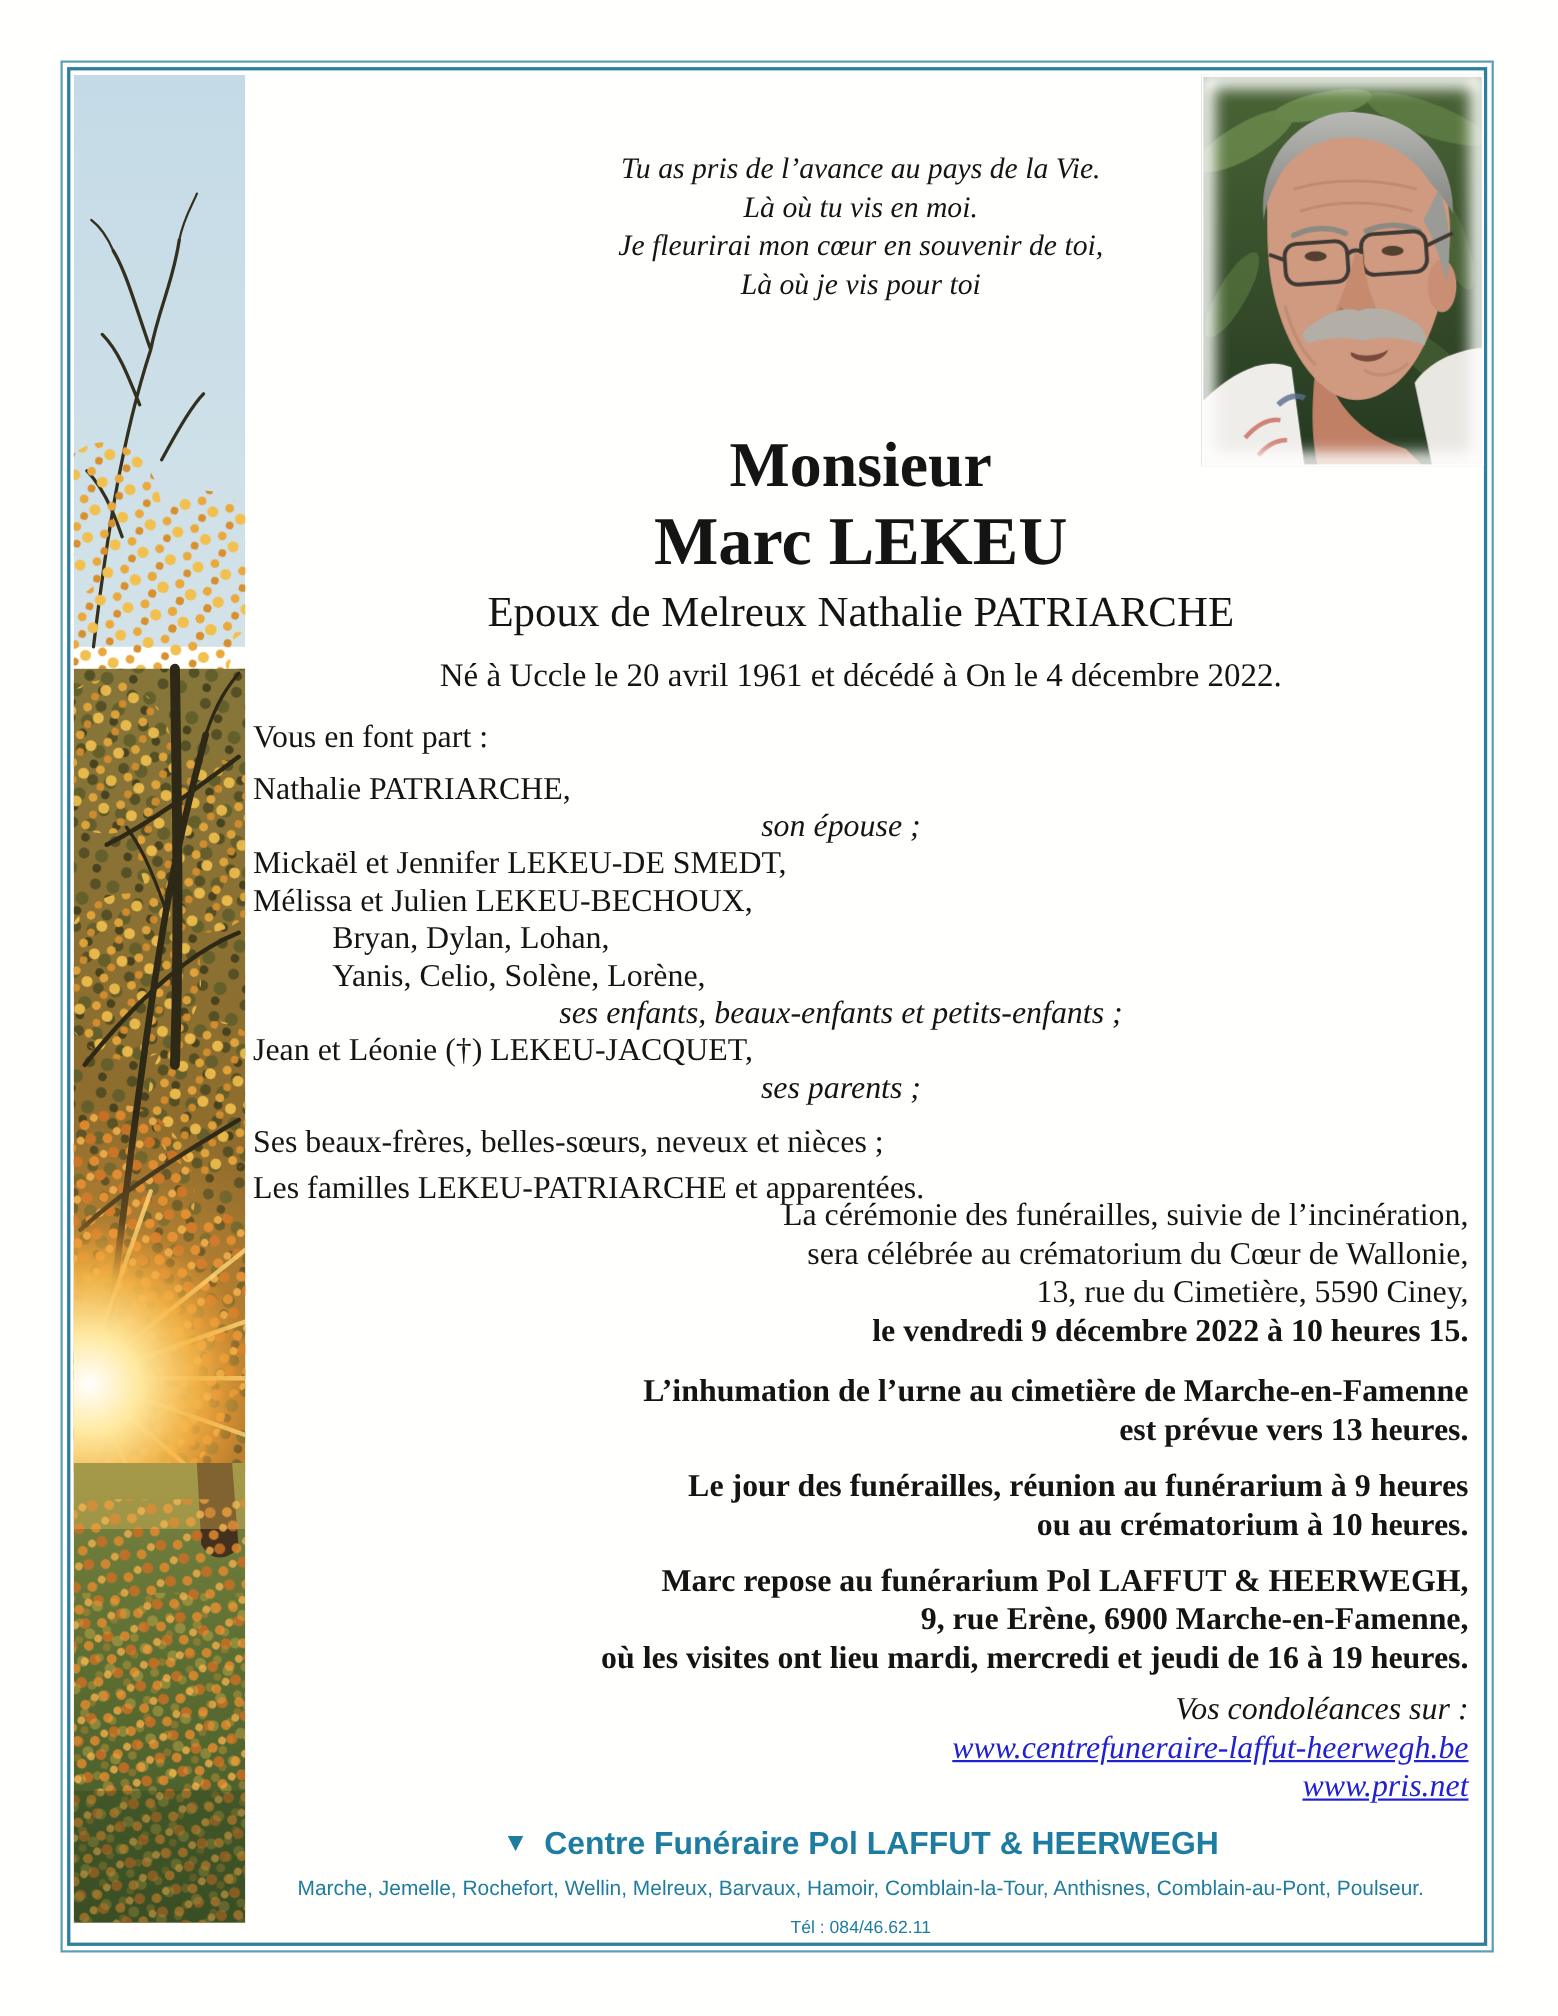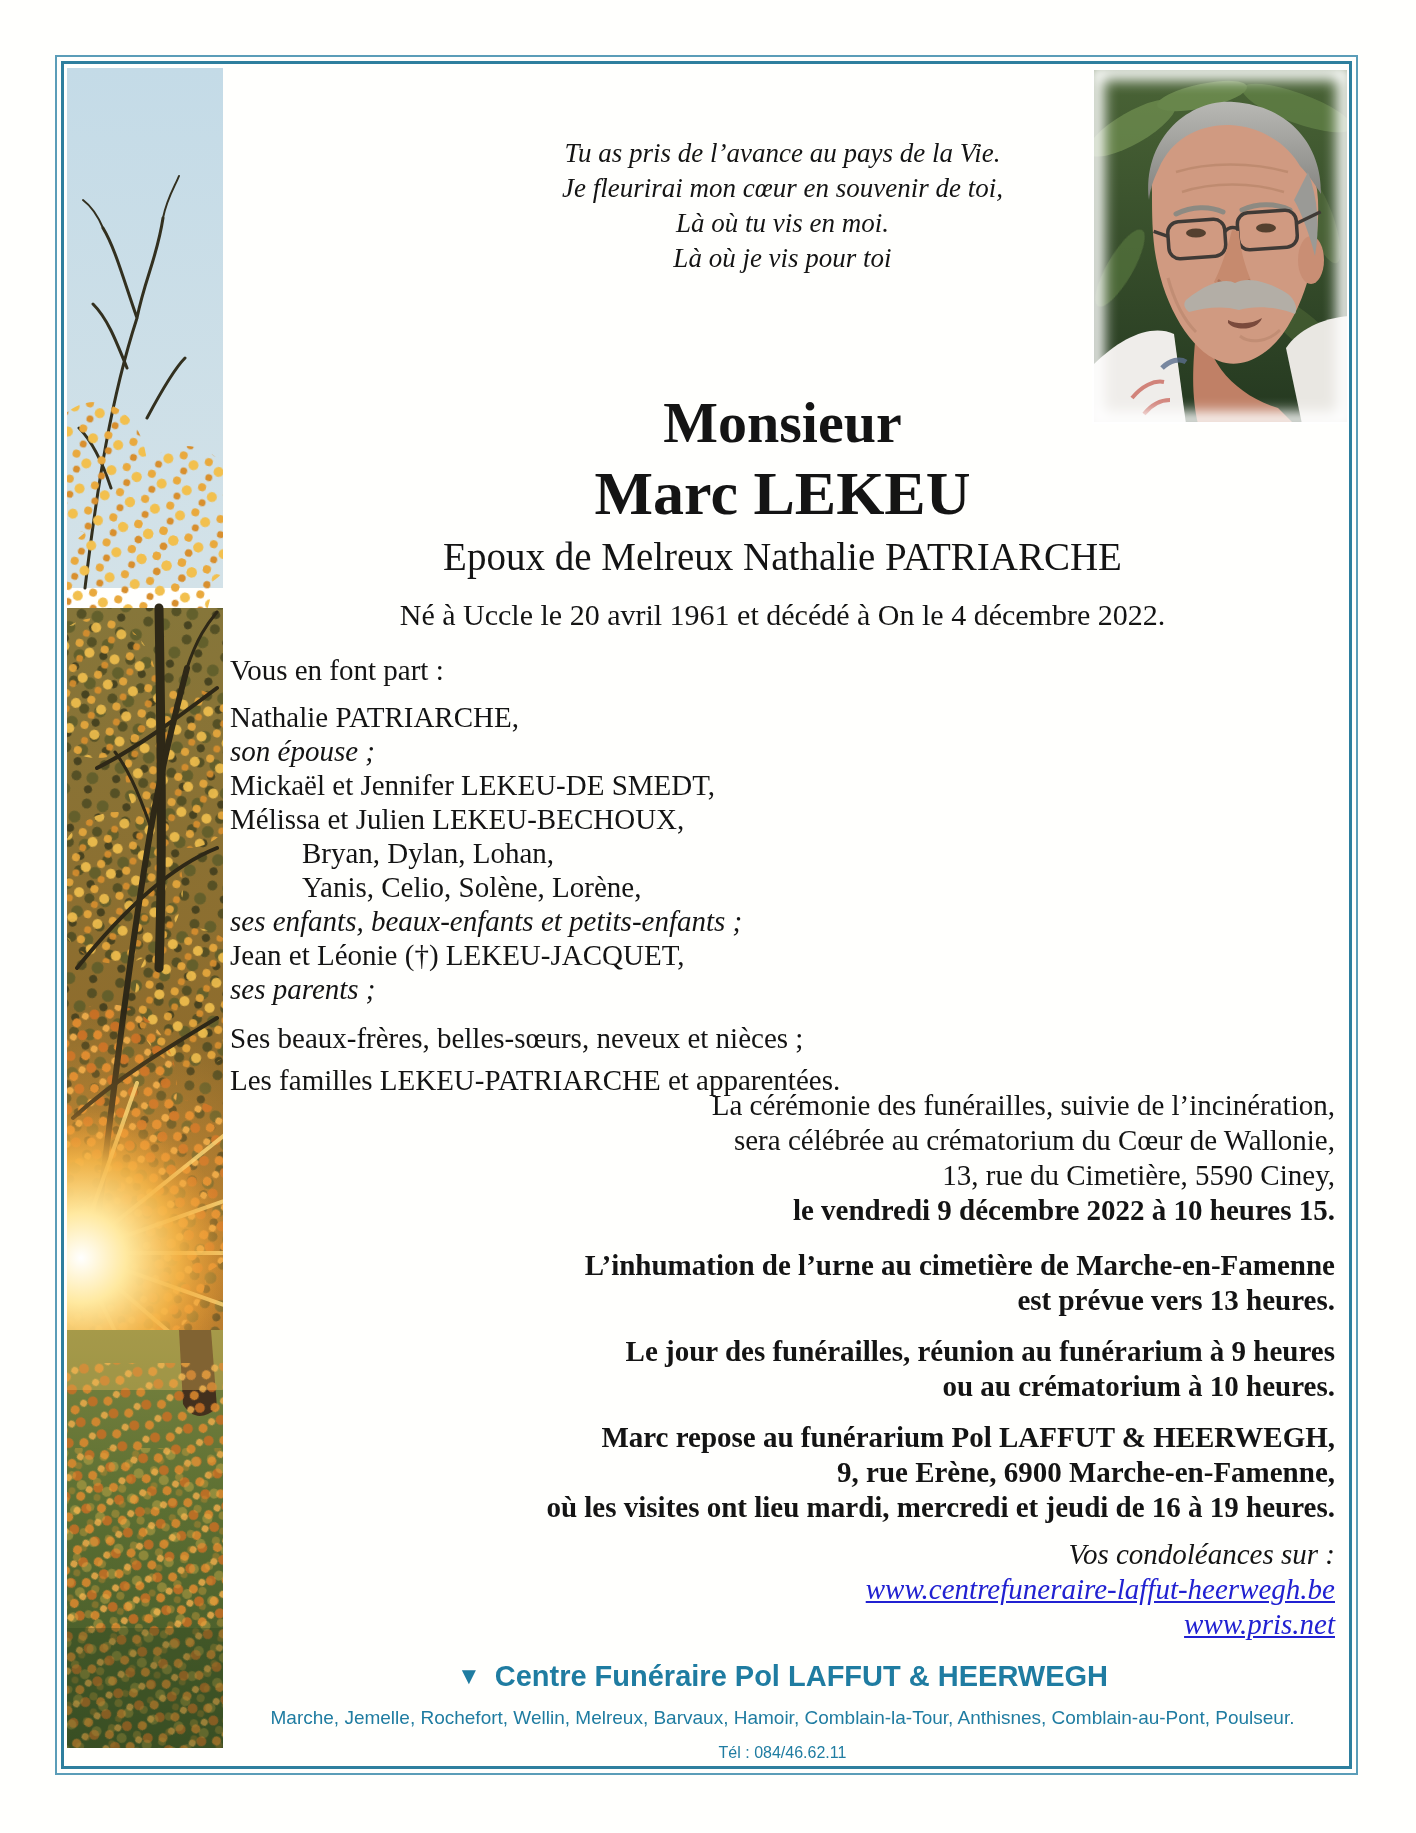--- a/index.html
+++ b/index.html
@@ -15,21 +15,21 @@
   
   .photo-strip{position:absolute;left:67px;top:68px;width:156px;height:1680px;}
   .photo-strip svg{display:block;width:100%;height:100%;}
   .portrait{position:absolute;left:1092px;top:68px;width:257px;height:356px;background:#fff;}
   .portrait svg{display:block;width:100%;height:100%;}
 
   
   .col{position:absolute;left:230px;width:1105px;}
   .b{font-weight:bold;}
   .i{font-style:italic;}
-  .right{text-align:left;padding-right:36px;box-sizing:border-box;}
+  .right{text-align:center;padding-right:36px;box-sizing:border-box;}
   .indent{padding-left:72px;}
 
   .poem{top:136px;font-size:27px;line-height:35px;font-style:italic;text-align:center;}
   .h-monsieur{top:392px;font-size:58px;line-height:62px;font-weight:bold;text-align:center;}
   .h-name{top:460px;font-size:62px;line-height:66px;font-weight:bold;text-align:center;}
   .h-spouse{top:534px;font-size:39px;line-height:46px;text-align:center;}
   .h-born{top:596px;font-size:30px;line-height:38px;text-align:center;}
 
   .family{top:652px;font-size:29px;}
   .family .ln{line-height:34px;}
@@ -221,22 +221,22 @@
 
       <path d="M148,268 C158,276 176,274 188,262 M76,210 C82,232 92,252 104,264" stroke="#b07f63" stroke-width="3" fill="none" opacity="0.45"></path>
 
       <rect x="4" y="4" width="249" height="348" fill="none" stroke="#ffffff" stroke-width="16" filter="url(#blurV)"></rect>
       <rect x="-2" y="-2" width="261" height="360" fill="none" stroke="#ffffff" stroke-width="8"></rect>
     </svg>
   </div>
 
   <div class="col poem">
     <div>Tu as pris de l’avance au pays de la Vie.</div>
+    <div>Là où tu vis en moi.</div>
     <div>Je fleurirai mon cœur en souvenir de toi,</div>
-    <div>Là où tu vis en moi.</div>
     <div>Là où je vis pour toi</div>
   </div>
 
   <div class="col h-monsieur">Monsieur</div>
   <div class="col h-name">Marc LEKEU</div>
   <div class="col h-spouse">Epoux de Melreux Nathalie PATRIARCHE</div>
   <div class="col h-born">Né à Uccle le 20 avril 1961 et décédé à On le 4 décembre 2022.</div>
 
   <div class="col family">
     <div class="ln intro">Vous en font part :</div>

